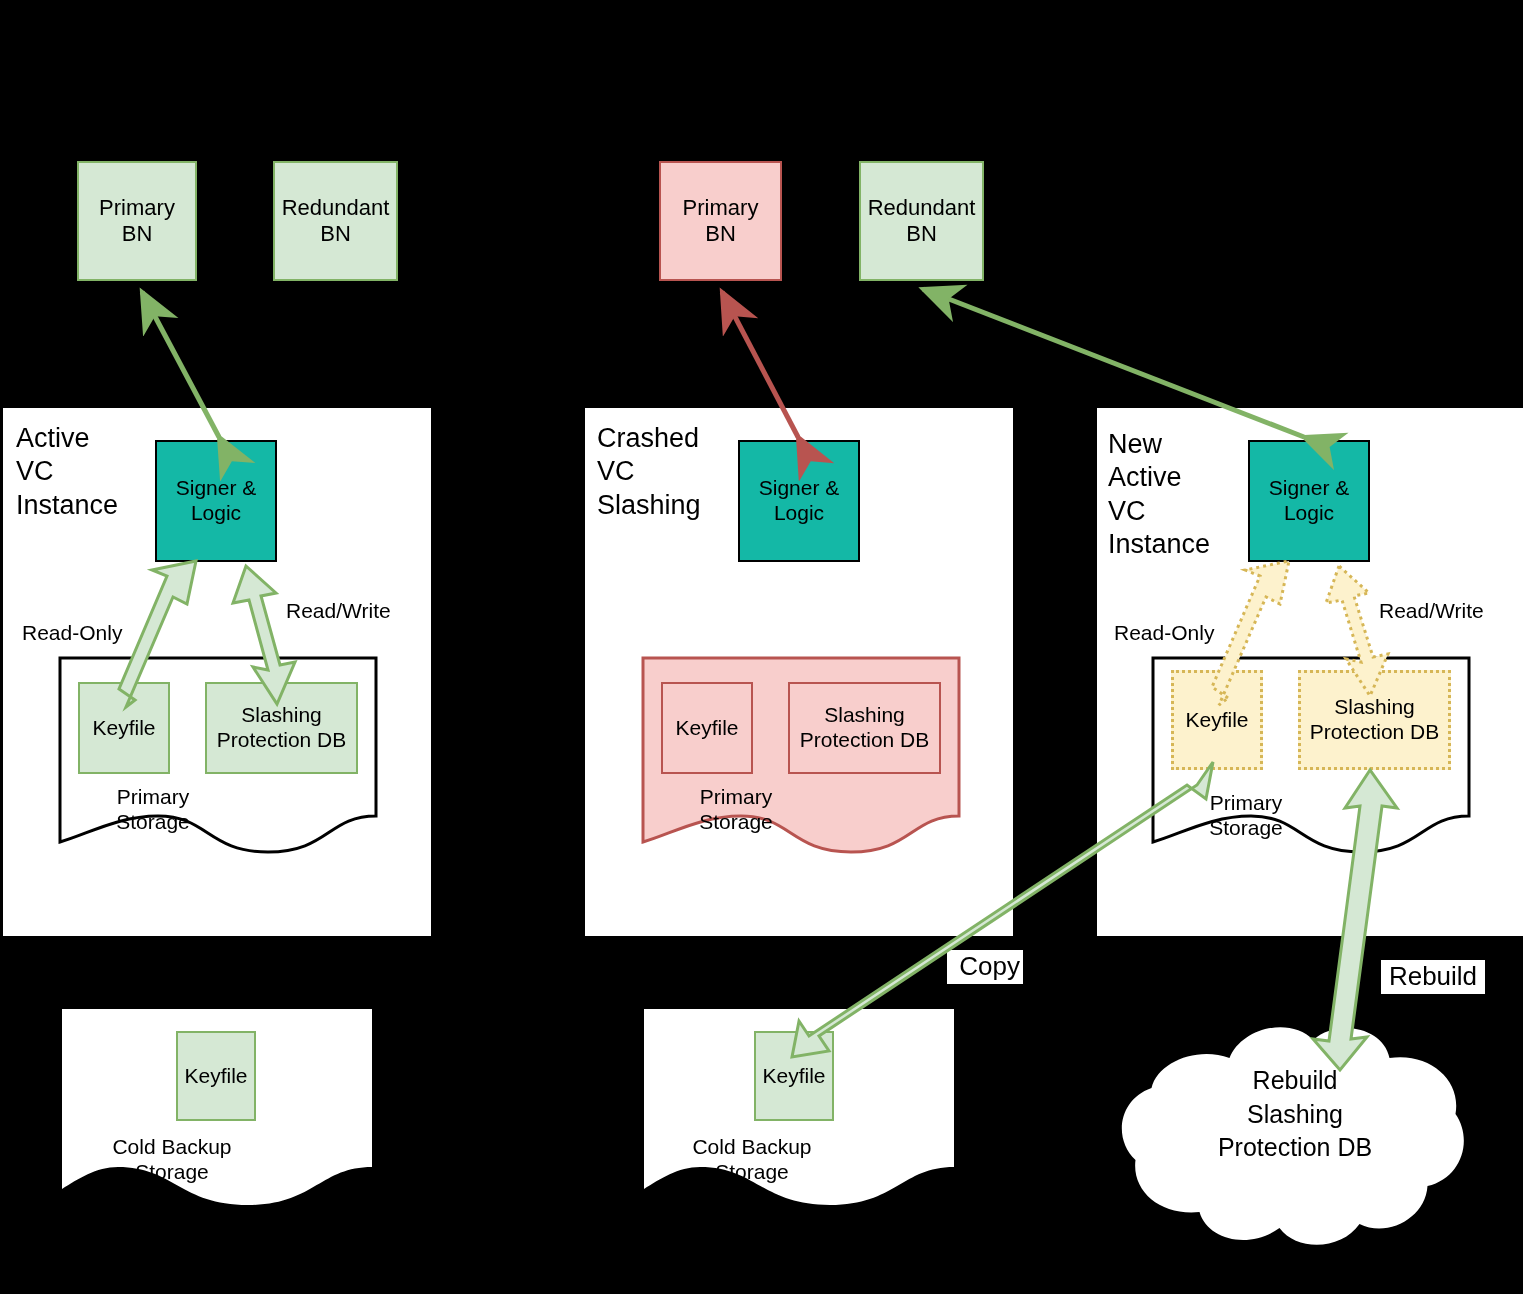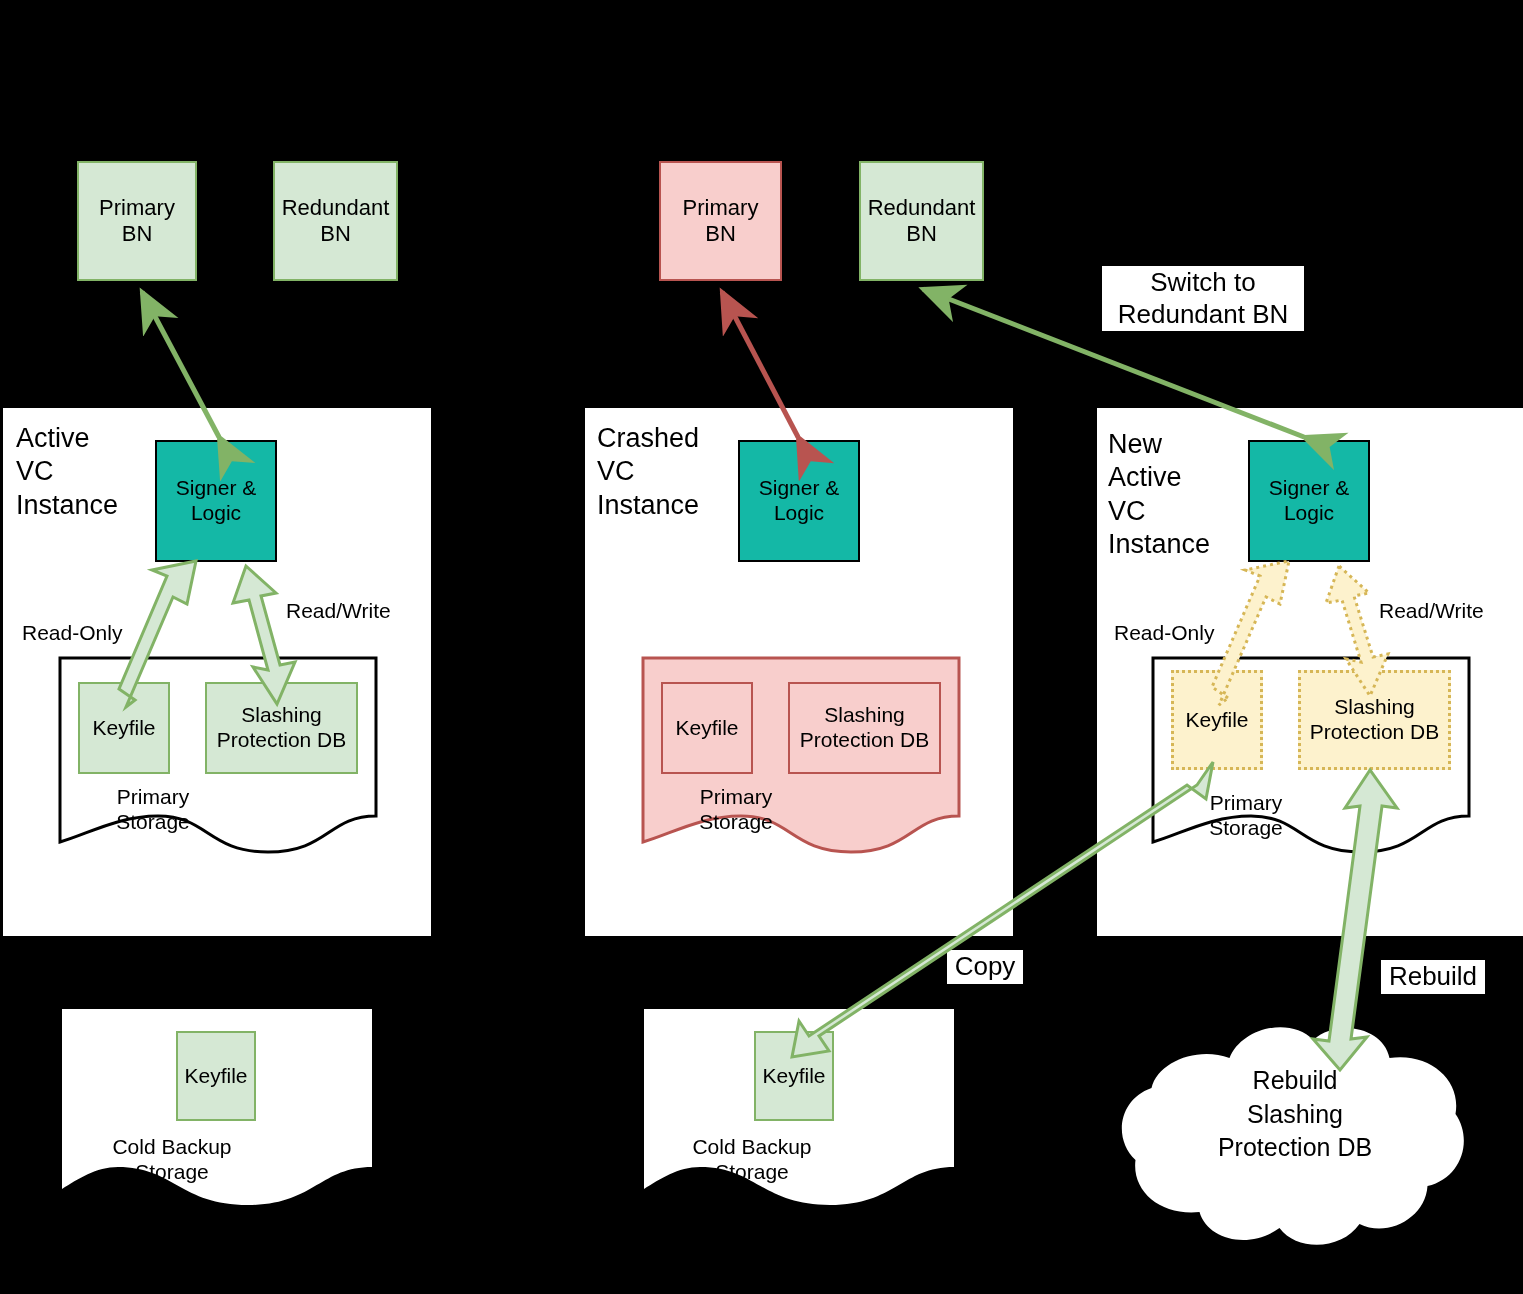--- a/index.html
+++ b/index.html
@@ -118,21 +118,21 @@
   </div>
 
   <div class="box box-green abs" style="left:859px;top:161px;width:125px;height:120px;font-size:22px;">
     <span style="white-space:pre-line">Redundant
 BN</span>
   </div>
 
   <div class="panel" style="left:585px;top:408px;width:428px;height:528px;"></div>
   <div class="panel-title abs" style="left:597px;top:422px;width:160px;">Crashed
 VC
-Instance</div>
+Slashing</div>
 
   <div class="box box-plain abs" style="left:738px;top:440px;width:122px;height:122px;font-size:21px;">
     <span style="white-space:pre-line">Signer &amp;
 Logic</span>
   </div>
 
   <svg class="shape" viewBox="0 0 320 200" style="left:641px;top:656px;width:320px;height:200px;">
     <path d="M2,2 L318,2 L318,160 C270,160 270,196 210,196 C150,196 150,160 100,160 C60,160 30,178 2,186 Z" fill="#f8cecc" stroke="#b85450" stroke-width="3"></path>
   </svg>
   <div class="box box-red abs" style="left:661px;top:682px;width:92px;height:92px;font-size:21px;">
@@ -191,23 +191,21 @@
       C230,248 186,250 168,226
       C138,248 96,238 88,210
       C50,214 20,190 24,158
       C2,138 6,98 40,86
       C46,60 86,44 118,56 Z"></path>
   </svg>
   <div class="plain-label" style="left:1180px;top:1064px;width:230px;font-size:25px;line-height:1.34;">Rebuild
 Slashing
 Protection DB</div>
 
-  <div class="chip" style="left:1102px;top:266px;width:196px;">Switch to
-Redundant BN</div>
-  <div class="chip" style="left:947px;top:950px;width:70px;">Copy</div>
+  <div class="chip" style="left:947px;top:950px;width:70px;text-align:right;">Copy</div>
   <div class="chip" style="left:1381px;top:960px;width:98px;">Rebuild</div>
 
   <svg class="overlay">
     <defs>
       <marker id="ah-green-thin" markerWidth="10" markerHeight="10" refX="8" refY="4" orient="auto">
         <path d="M0,0 L9,4 L0,8 L2.5,4 Z" fill="#82b366"></path>
       </marker>
       <marker id="ah-red-thin" markerWidth="10" markerHeight="10" refX="8" refY="4" orient="auto">
         <path d="M0,0 L9,4 L0,8 L2.5,4 Z" fill="#b85450"></path>
       </marker>

